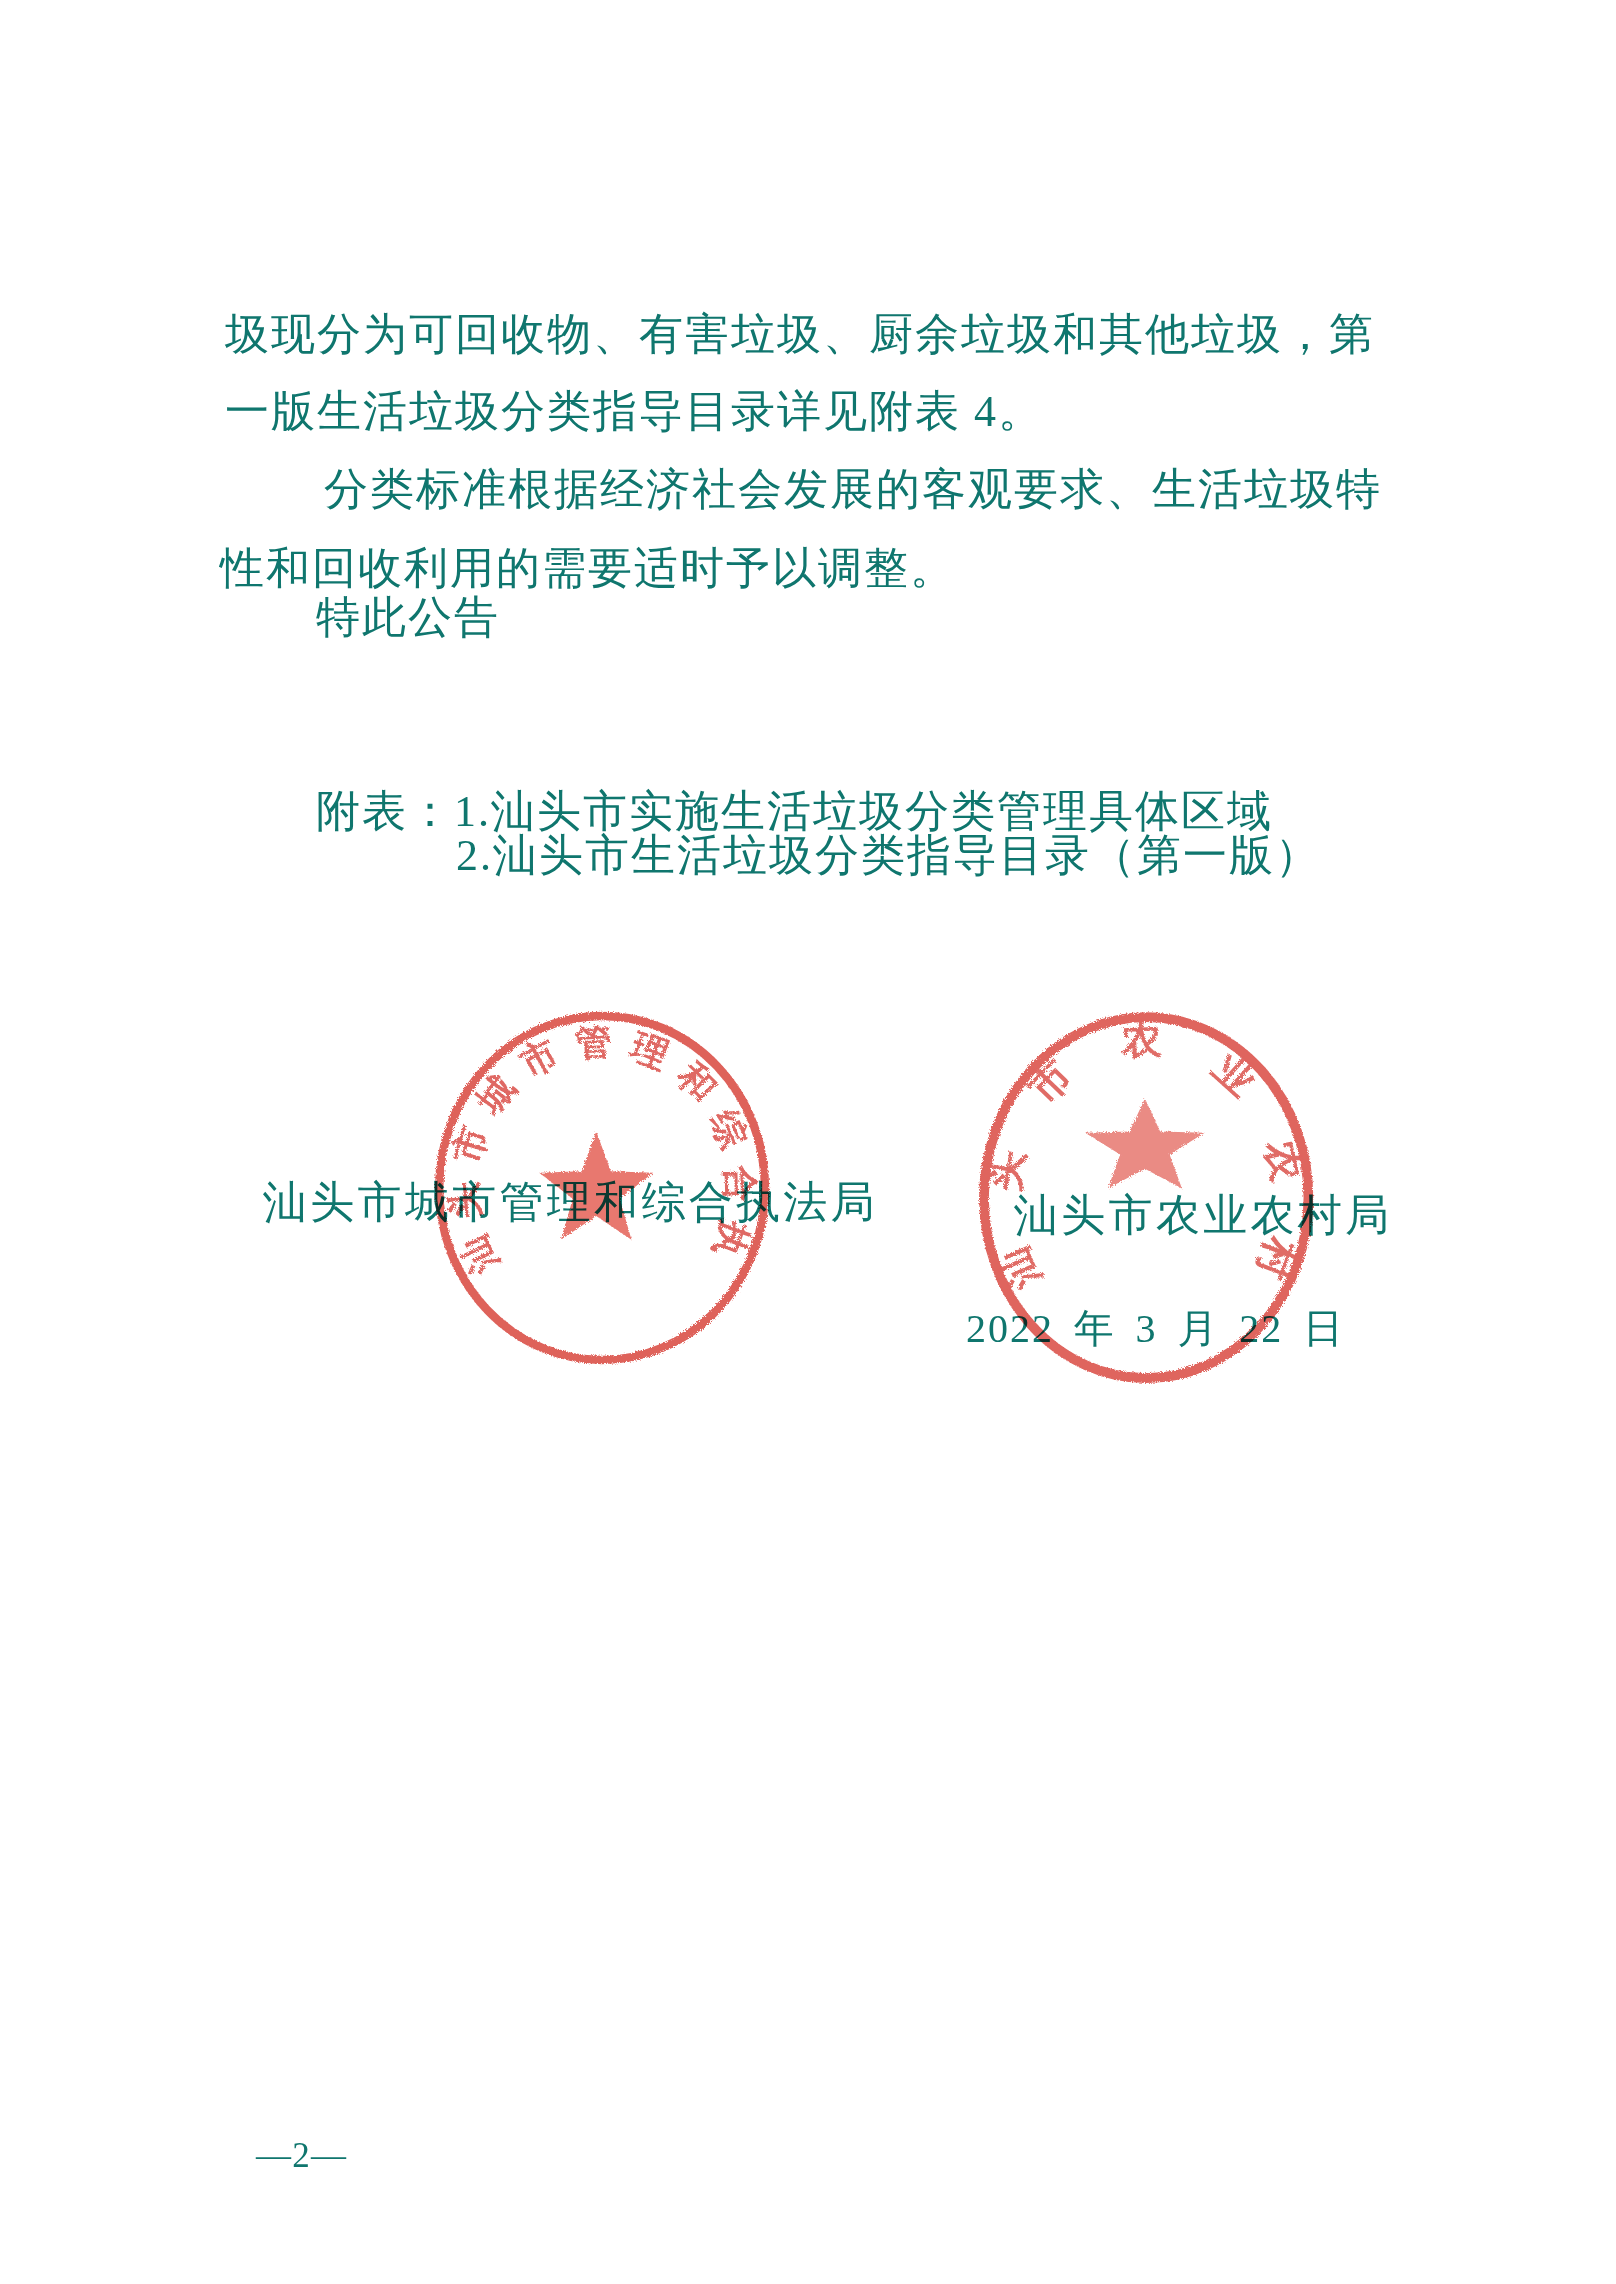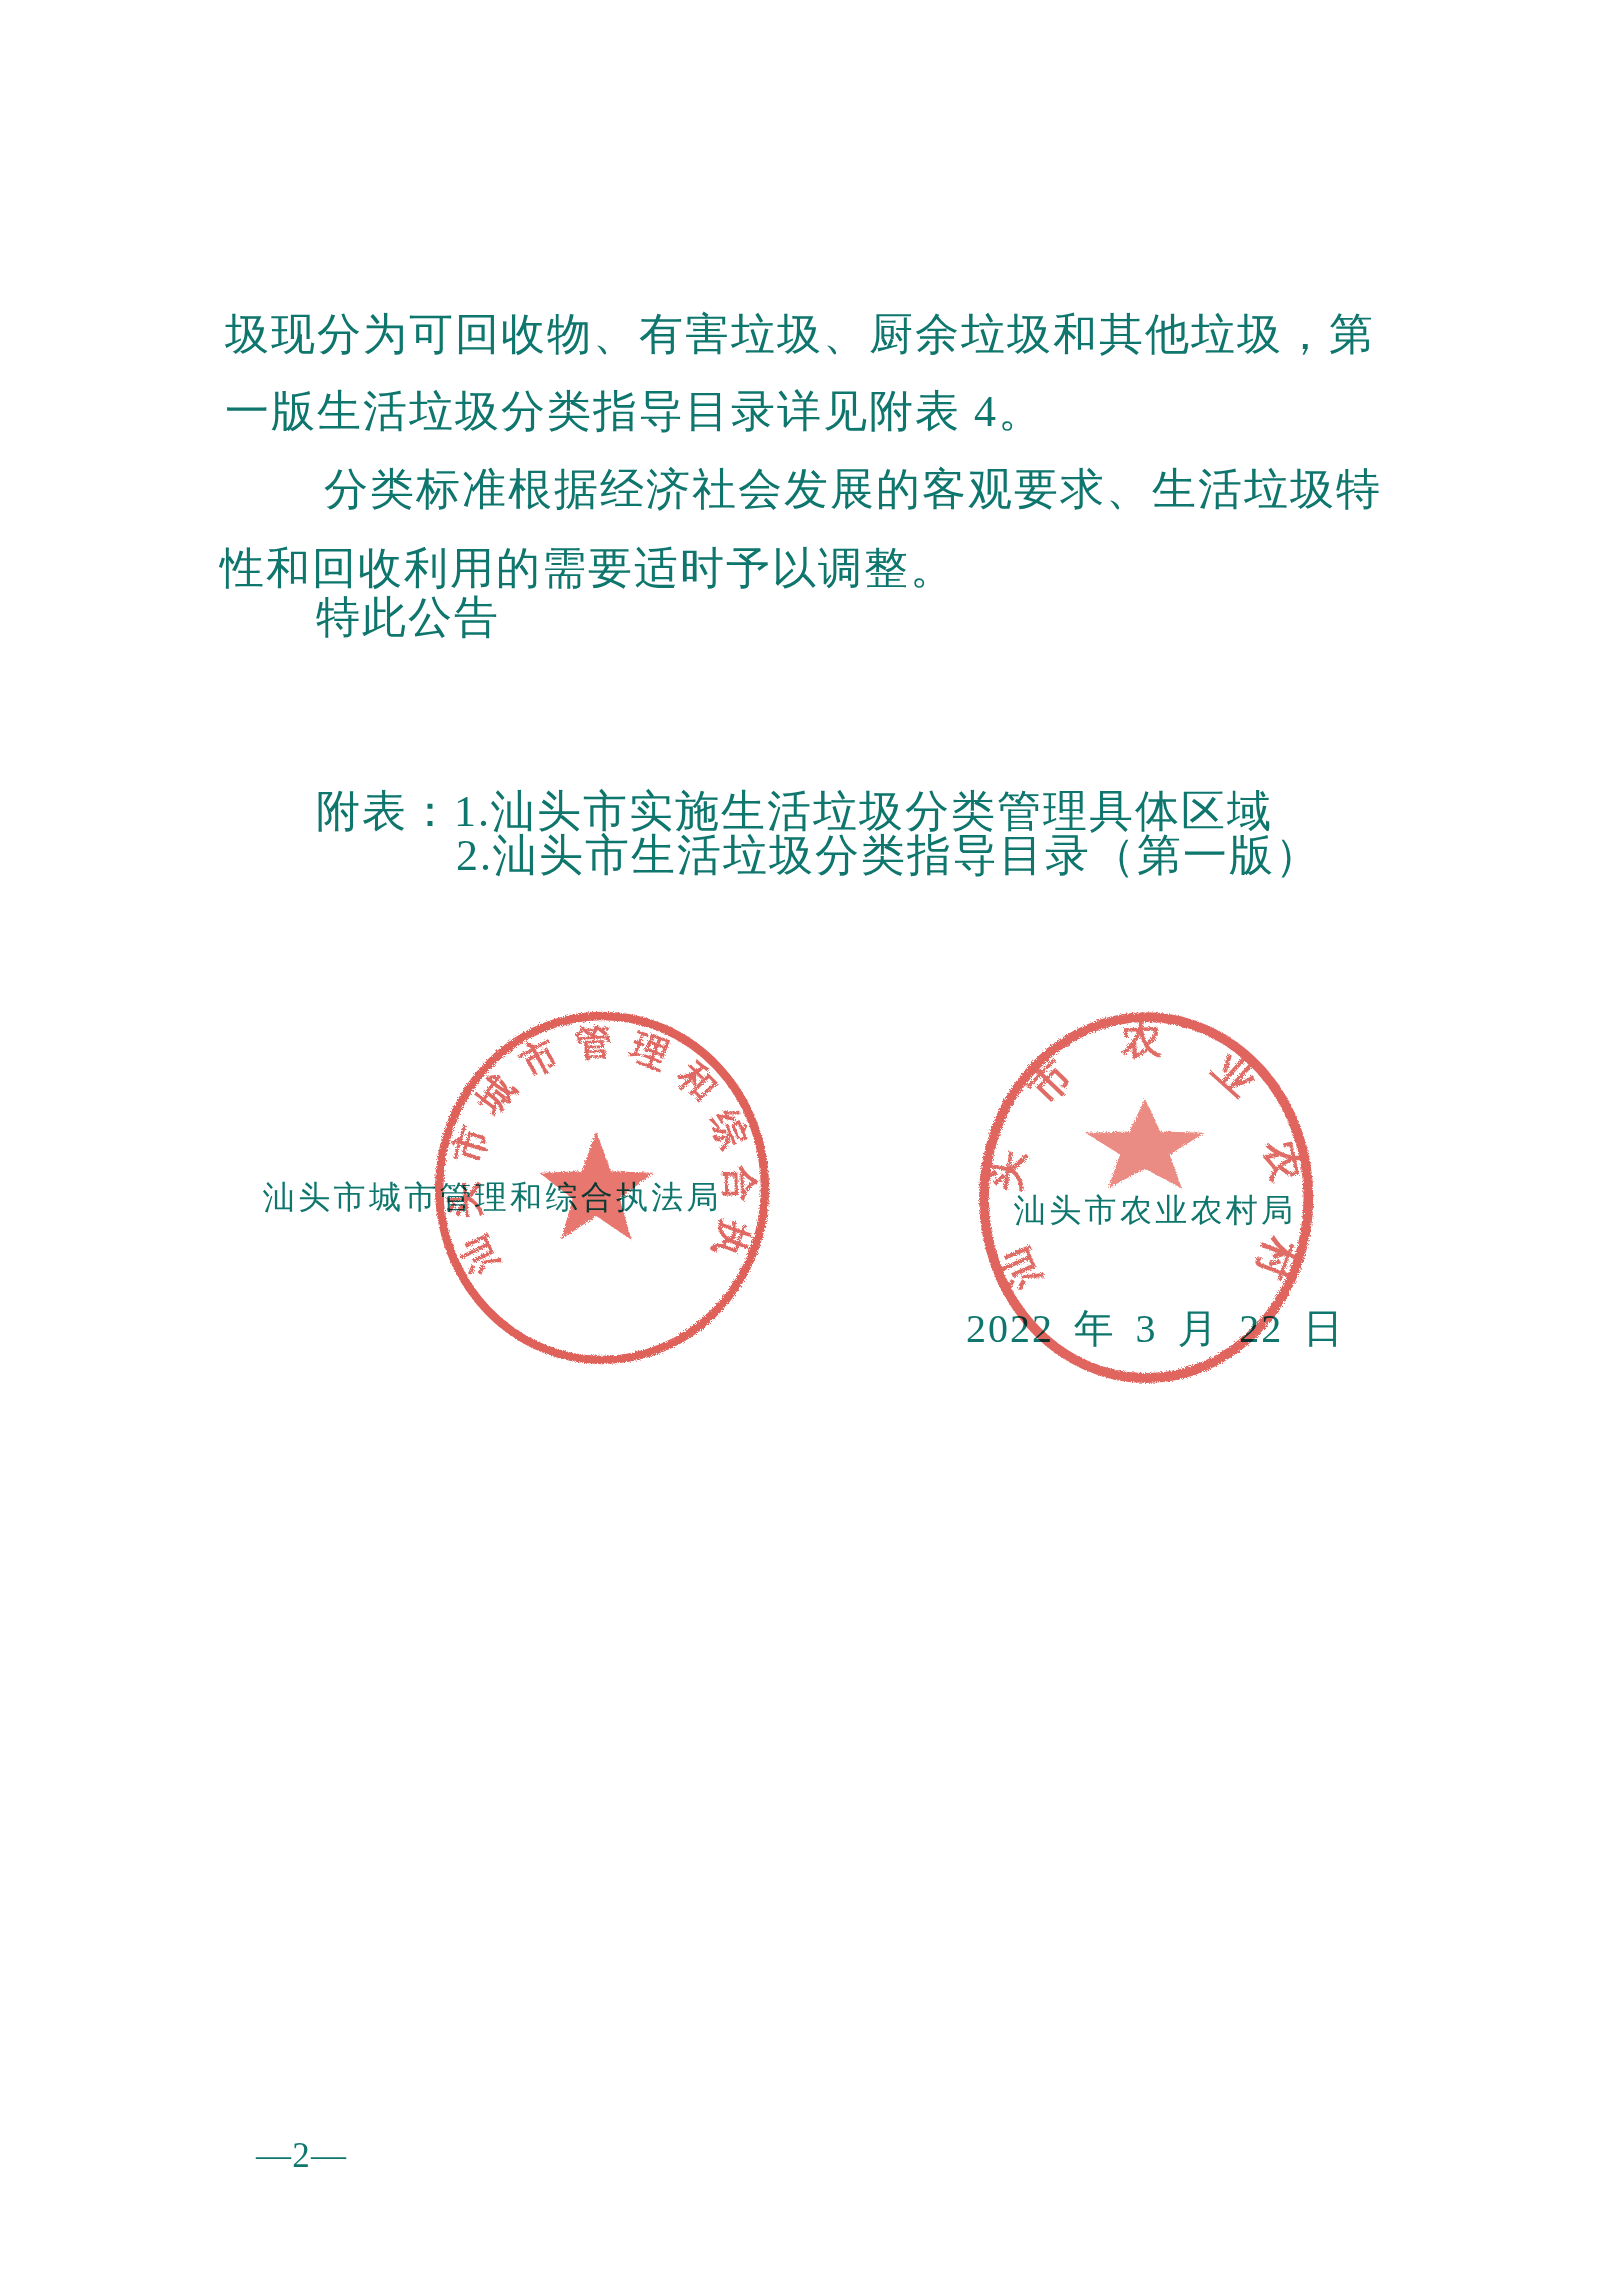--- a/index.html
+++ b/index.html
@@ -13,21 +13,21 @@
   }
   .t-line{
     position:absolute;
     white-space:nowrap;
     line-height:1;
     font-size:44px;
     letter-spacing:2px;
     color:#0f766e;
   }
   .agency{
-    font-size:32px;
+    font-size:44px;
     letter-spacing:3.3px;
   }
   .date-line{
     font-size:40px;
     letter-spacing:2px;
     word-spacing:7.8px;
   }
   .footer-page-num{
     font-size:35px;
     letter-spacing:1.3px;

